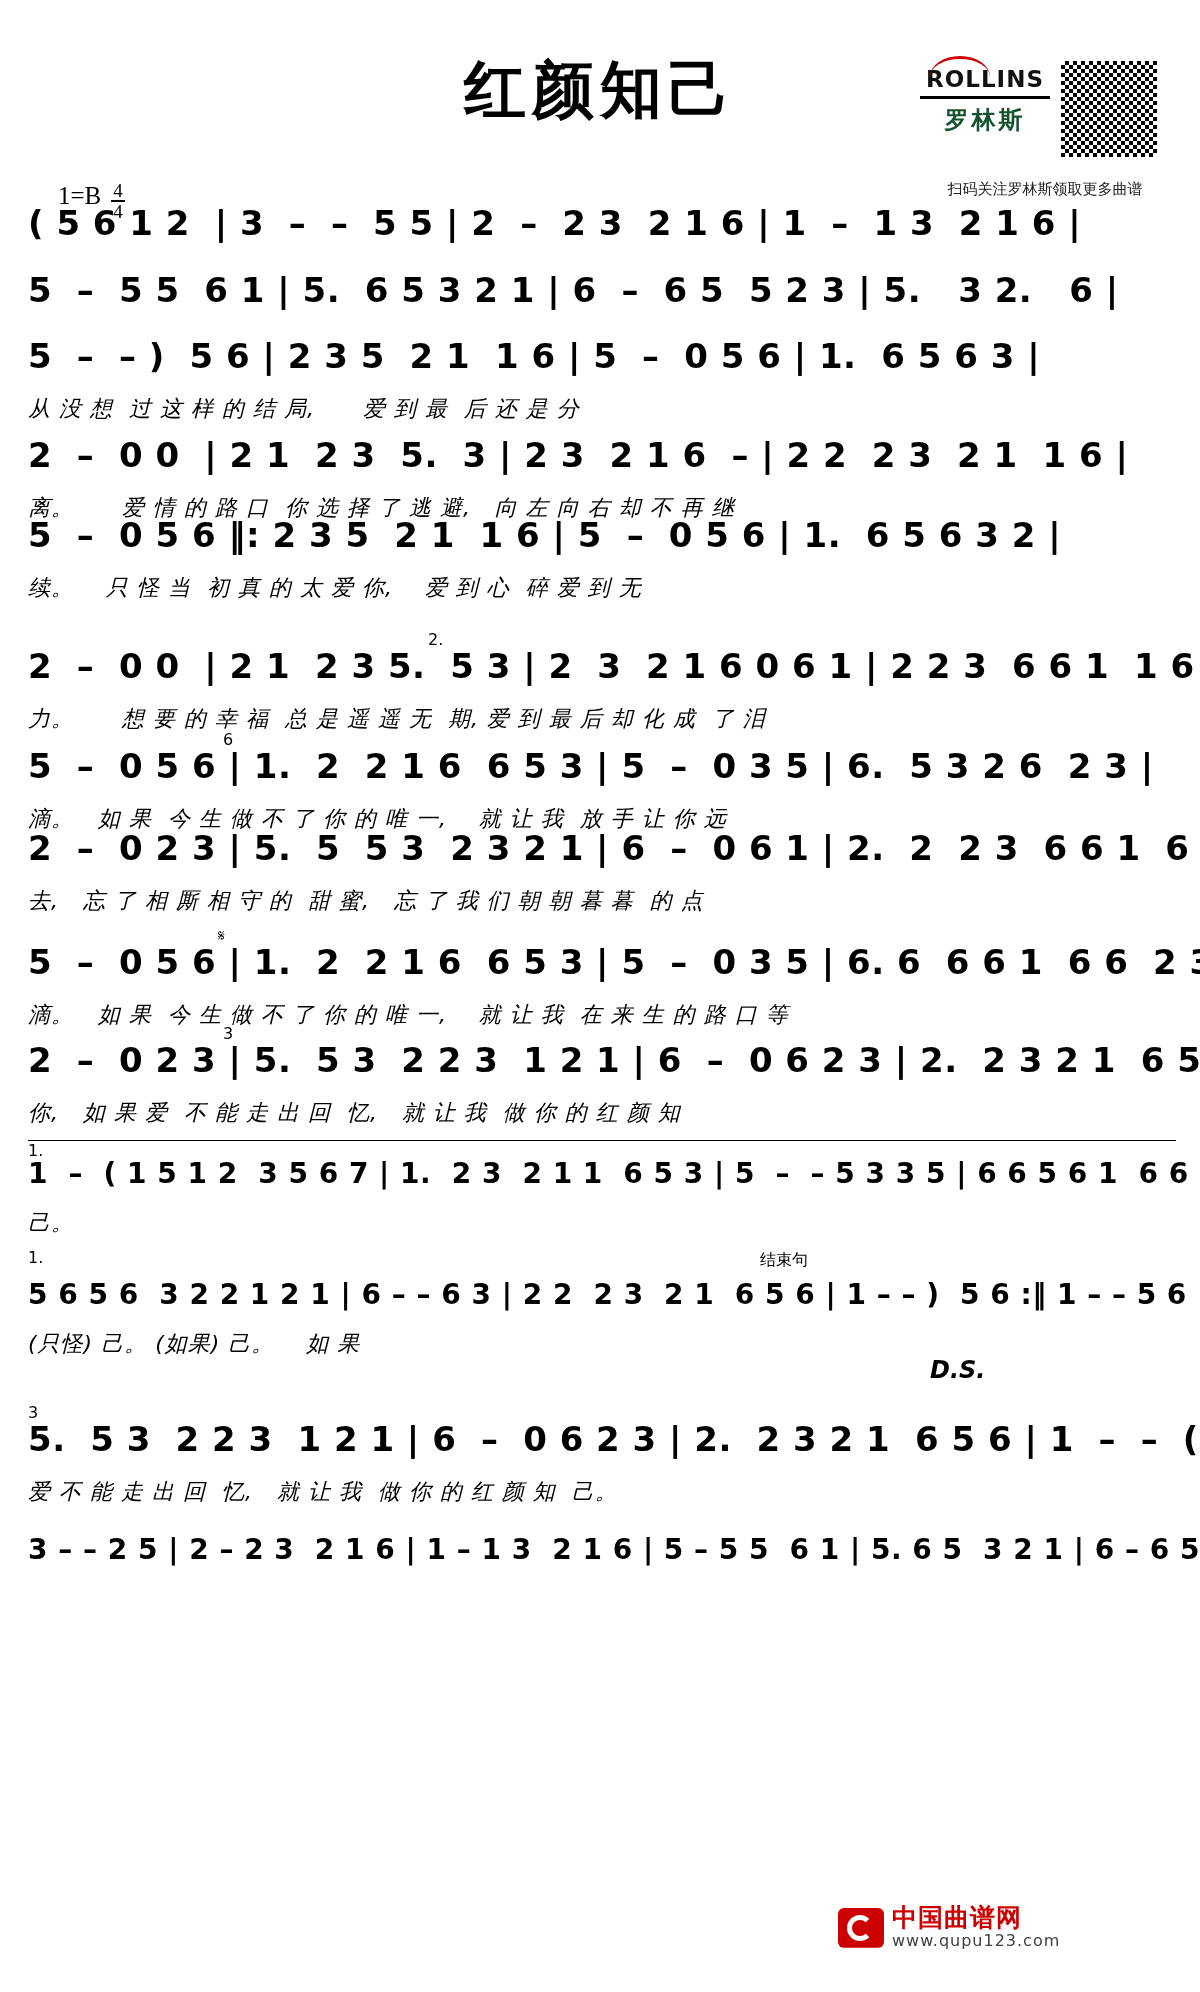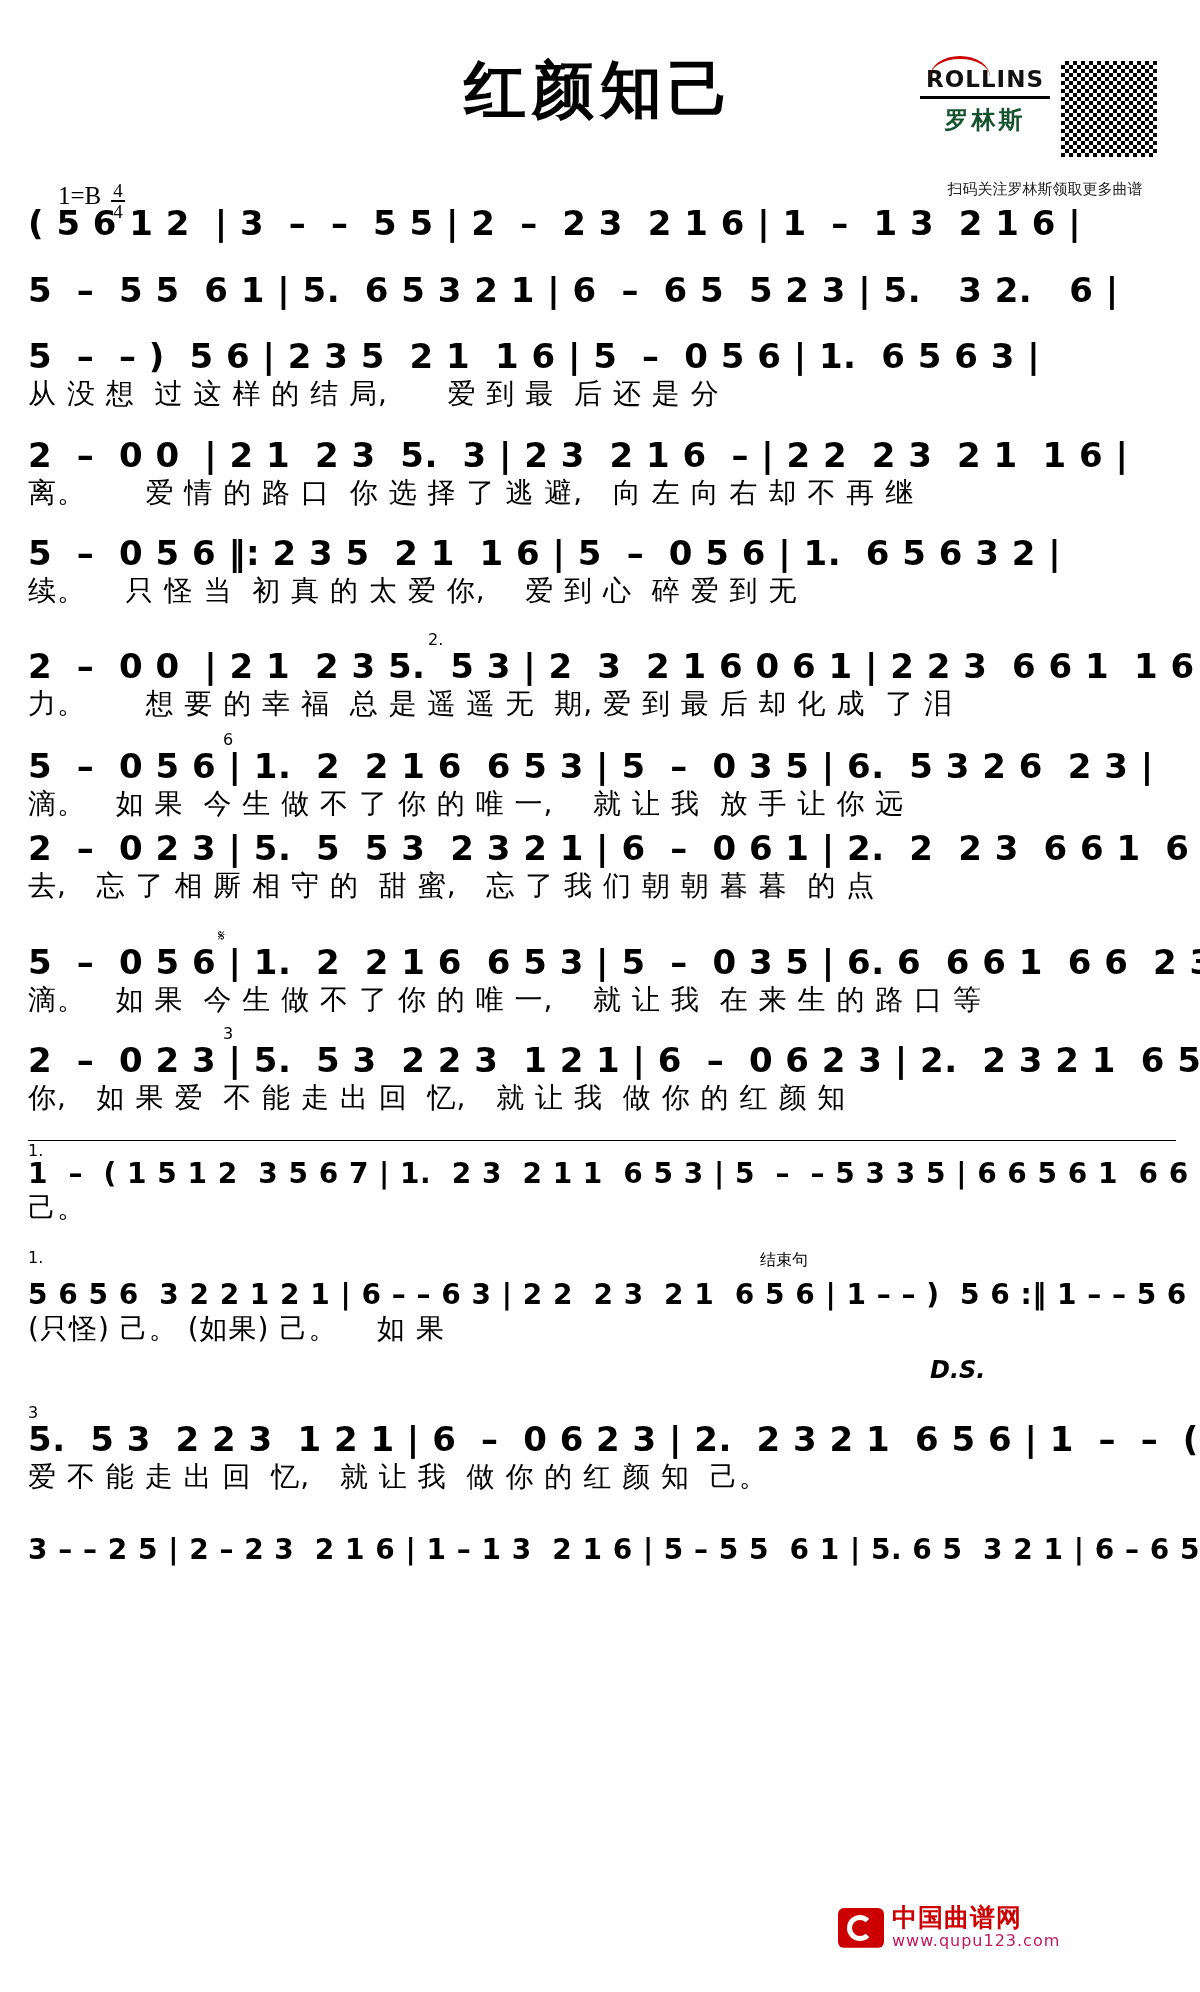--- a/index.html
+++ b/index.html
@@ -133,25 +133,26 @@
     font-weight: bold;
     letter-spacing: 0.5px;
     white-space: pre;
     line-height: 1.08;
   }
   .notes.small {
     font-size: 28px;
   }
   .lyrics {
     font-family: "DejaVu Sans", sans-serif;
-    font-size: 28px;
+    font-size: 22px;
     letter-spacing: 1px;
     white-space: pre;
-    margin-top: 4px;
+    margin-top: 22px;
     line-height: 1.1;
+    font-style: italic;
   }
   .marks {
     font-family: "DejaVu Sans", sans-serif;
     font-size: 16px;
     white-space: pre;
     height: 16px;
     line-height: 1;
   }
   .hairline {
     position: absolute;
@@ -199,21 +200,21 @@
     font-family: "DejaVu Sans", sans-serif;
     font-size: 25px;
     color: #c00;
     font-weight: bold;
     letter-spacing: 1px;
     line-height: 1.05;
   }
   .footer .ft-text .t2 {
     font-family: "DejaVu Sans", sans-serif;
     font-size: 16px;
-    color: #be185d;
+    color: #404040;
     letter-spacing: 1px;
     text-align: center;
   }
 </style>
 </head>
 <body>
 
 <div class="sheet">
 
   <div class="title">红颜知己</div>
@@ -247,21 +248,21 @@
   <div class="row" style="top:338px">
     <div class="notes">5  –  – )  5 6 | 2 3 5  2 1  1 6 | 5  –  0 5 6 | 1.  6 5 6 3 |</div>
     <div class="lyrics">从 没 想  过 这 样 的 结 局,      爱 到 最  后 还 是 分</div>
   </div>
 
   <div class="row" style="top:437px">
     <div class="notes">2  –  0 0  | 2 1  2 3  5.  3 | 2 3  2 1 6  – | 2 2  2 3  2 1  1 6 |</div>
     <div class="lyrics">离。      爱 情 的 路 口  你 选 择 了 逃 避,   向 左 向 右 却 不 再 继</div>
   </div>
 
-  <div class="row" style="top:535px">
+  <div class="row" style="top:517px">
     <div class="notes">5  –  0 5 6 ‖: 2 3 5  2 1  1 6 | 5  –  0 5 6 | 1.  6 5 6 3 2 |</div>
     <div class="lyrics">续。    只 怪 当  初 真 的 太 爱 你,    爱 到 心  碎 爱 到 无</div>
   </div>
 
   <div class="row" style="top:632px">
     <div class="marks" style="padding-left:400px">2.</div>
     <div class="notes">2  –  0 0  | 2 1  2 3 5.  5 3 | 2  3  2 1 6 0 6 1 | 2 2 3  6 6 1  1 6 5 |</div>
     <div class="lyrics">力。      想 要 的 幸 福  总 是 遥 遥 无  期, 爱 到 最 后 却 化 成  了 泪</div>
   </div>
 

